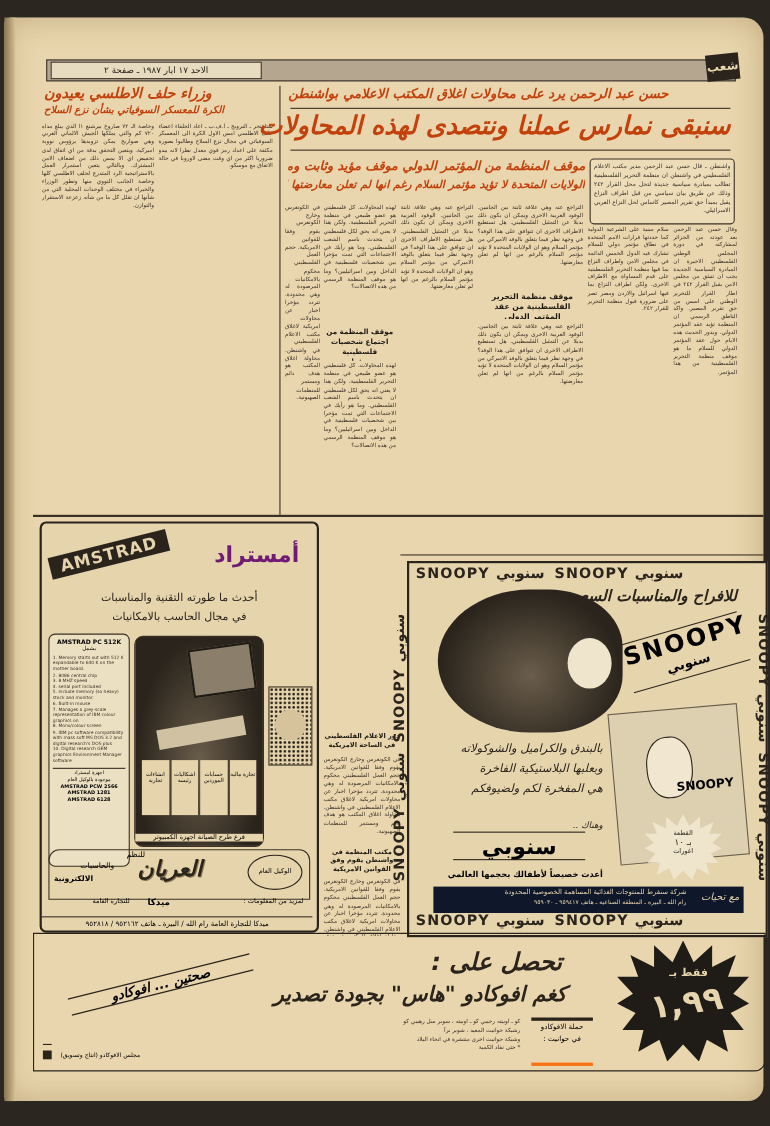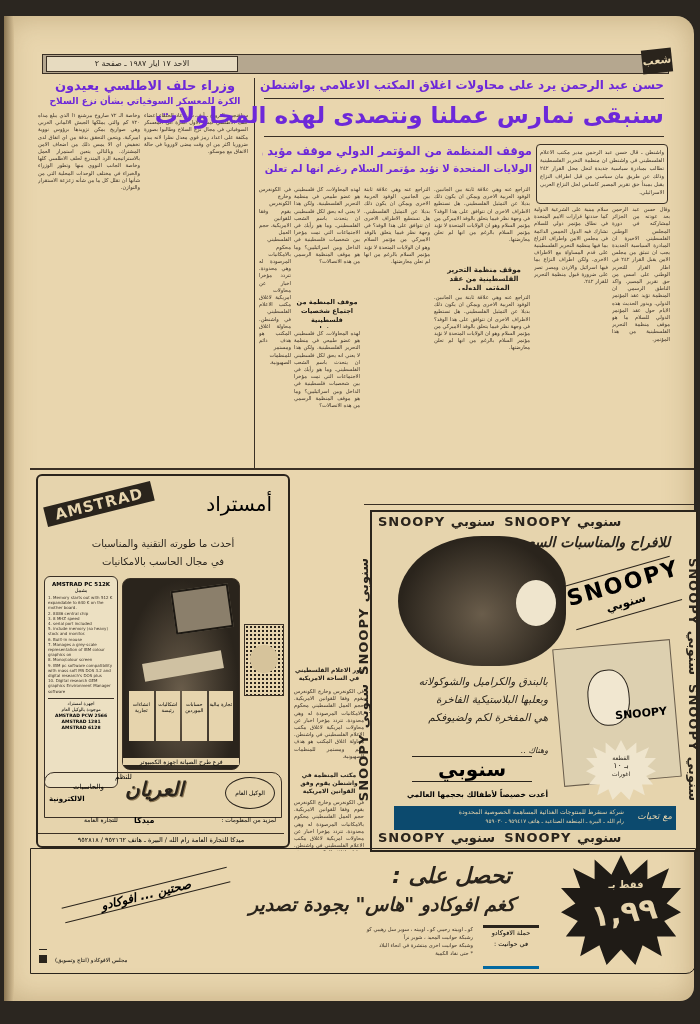--- a/index.html
+++ b/index.html
@@ -5,26 +5,26 @@
   html,body{margin:0;padding:0;}
   body{width:700px;height:1024px;background:#2b2620;position:relative;overflow:hidden;font-family:"DejaVu Sans",sans-serif;}
   .page{position:absolute;left:4px;top:16px;width:690px;height:985px;background:#e9d6ae;border-radius:6px 18px 14px 4px;box-shadow:inset 0 0 30px rgba(120,90,40,.35);}
   .gutter{position:absolute;left:0;top:0;width:10px;height:100%;background:linear-gradient(90deg,#8a7552,#d6c096);}
   .ink{color:#2a241c;}
   .hdr-bar{position:absolute;left:38px;top:38px;width:625px;height:18px;background:#b5a78f;border:1px solid #3a3025;}
   .hdr-date{position:absolute;left:3px;top:1px;width:190px;height:14px;background:#e7dbc0;border:1px solid #3a3025;font-size:8px;direction:rtl;text-align:center;line-height:14px;}
   .logo{position:absolute;right:-4px;top:-6px;width:30px;height:24px;background:#2a241c;color:#e9d6ae;font-size:11px;font-weight:bold;text-align:center;line-height:24px;transform:rotate(-6deg);}
   .rule{position:absolute;background:#3a3025;}
   .col-text{position:absolute;direction:rtl;text-align:justify;font-size:5.2px;line-height:7.2px;color:#3a3026;overflow:hidden;}
-  .h1{position:absolute;direction:rtl;text-align:center;font-weight:bold;color:#6d28d9;white-space:nowrap;}
+  .h1{position:absolute;direction:rtl;text-align:left;font-weight:bold;color:#c2410c;white-space:nowrap;font-style:italic;}
   .box{position:absolute;border:1px solid #3a3025;}
   .ad{position:absolute;border:2px solid #2a241c;background:#e6d4ad;}
   .ar{direction:rtl;}
   .center{text-align:center;}
-  .darkband{background:#0c4a6e;color:#e6d4ad;}
+  .darkband{background:#0f172a;color:#e6d4ad;}
   .snoopy-strip{position:absolute;font-weight:bold;letter-spacing:1px;color:#2a241c;font-size:13px;white-space:nowrap;}
   .star{position:absolute;width:112px;height:112px;background:#1f1b16;clip-path:polygon(50% 0%,58% 18%,72% 4%,72% 22%,90% 12%,84% 30%,100% 30%,88% 44%,100% 52%,86% 60%,96% 74%,80% 74%,84% 92%,68% 82%,62% 100%,50% 86%,38% 100%,32% 82%,16% 92%,20% 74%,4% 74%,14% 60%,0% 52%,12% 44%,0% 30%,16% 30%,10% 12%,28% 22%,28% 4%,42% 18%);}
   .photo{position:absolute;background:radial-gradient(ellipse at 50% 60%,#6a5d4b,#2a241c 70%);}
   .dots{background-image:radial-gradient(#2a241c 1px,transparent 1.3px);background-size:4px 4px;}
 </style>
 </head>
 <body>
 
 <div class="page">
   <div class="gutter"></div>
@@ -59,21 +59,21 @@
   <div class="col-text center" style="left:292px;top:282px;width:62px;height:30px;font-size:6.5px;line-height:9px;font-weight:bold;color:#1e1a14;">موقف المنظمة من اجتماع شخصيات فلسطينية بمسؤولين اسرائيليين</div>
   <div class="col-text" style="left:290px;top:314px;width:66px;height:290px;">لهذه المحاولات. كل فلسطيني هو عضو طبيعي في منظمة التحرير الفلسطينية. ولكن هذا لا يعني انه يحق لكل فلسطيني ان يتحدث باسم الشعب الفلسطيني. وما هو رأيك في الاجتماعات التي تمت مؤخرا بين شخصيات فلسطينية في الداخل وبين اسرائيليين؟ وما هو موقف المنظمة الرسمي من هذه الاتصالات؟</div>
   <div class="col-text" style="left:255px;top:170px;width:32px;height:440px;">في الكونغرس وخارج الكونغرس يقوم وفقا للقوانين الامريكية. حجم العمل الفلسطيني محكوم بالامكانيات المرصودة له وهي محدودة. تتردد مؤخرا اخبار عن محاولات امريكية لاغلاق مكتب الاعلام الفلسطيني في واشنطن. محاولة اغلاق المكتب هو هدف دائم ومستمر للمنظمات الصهيونية.</div>
   <div class="col-text center" style="left:290px;top:650px;width:70px;height:20px;font-size:6px;line-height:8px;font-weight:bold;color:#1e1a14;">دور الاعلام الفلسطيني في الساحة الامريكية</div>
   <div class="col-text" style="left:290px;top:672px;width:70px;height:80px;">في الكونغرس وخارج الكونغرس يقوم وفقا للقوانين الامريكية. حجم العمل الفلسطيني محكوم بالامكانيات المرصودة له وهي محدودة. تتردد مؤخرا اخبار عن محاولات امريكية لاغلاق مكتب الاعلام الفلسطيني في واشنطن. محاولة اغلاق المكتب هو هدف دائم ومستمر للمنظمات الصهيونية.</div>
   <div class="col-text center" style="left:290px;top:755px;width:70px;height:26px;font-size:6px;line-height:8px;font-weight:bold;color:#1e1a14;">مكتب المنظمة في واشنطن يقوم وفق القوانين الامريكية</div>
   <div class="col-text" style="left:290px;top:783px;width:70px;height:52px;">في الكونغرس وخارج الكونغرس يقوم وفقا للقوانين الامريكية. حجم العمل الفلسطيني محكوم بالامكانيات المرصودة له وهي محدودة. تتردد مؤخرا اخبار عن محاولات امريكية لاغلاق مكتب الاعلام الفلسطيني في واشنطن. محاولة اغلاق المكتب هو هدف دائم ومستمر للمنظمات الصهيونية.</div>
 
   <div class="ad" style="left:32px;top:458px;width:250px;height:370px;border-radius:6px;">
     <div style="position:absolute;left:6px;top:18px;width:110px;height:20px;background:#2a241c;color:#e6d4ad;font-size:15px;font-weight:bold;text-align:center;line-height:20px;transform:rotate(-14deg);letter-spacing:1px;">AMSTRAD</div>
-    <div class="ar" style="position:absolute;right:16px;top:16px;font-size:20px;font-weight:normal;color:#000000;">أمستراد</div>
+    <div class="ar" style="position:absolute;right:16px;top:16px;font-size:20px;font-weight:bold;color:#701a75;">أمستراد</div>
     <div class="ar center" style="position:absolute;left:10px;top:62px;width:230px;font-size:10px;color:#2a241c;">أحدث ما طورته التقنية والمناسبات</div>
     <div class="ar center" style="position:absolute;left:10px;top:80px;width:230px;font-size:10px;color:#2a241c;">في مجال الحاسب بالامكانيات</div>
 
     <div class="box" style="left:6px;top:100px;width:72px;height:210px;border-radius:6px;background:#ece0c2;">
       <div class="center" style="font-size:5.5px;font-weight:bold;margin-top:4px;">AMSTRAD PC 512K</div>
       <div class="center ar" style="font-size:5px;">يشمل</div>
       <div style="font-size:4px;line-height:5.2px;padding:2px 3px;color:#3a3026;">
         <div>1. Memory starts out with 512 K expandable to 640 K on the mother board.</div>
         <div>2. 8086 central chip</div>
         <div>3. 8 MHZ speed</div>
@@ -179,21 +179,21 @@
 
   <div style="position:absolute;left:26px;top:832px;width:664px;height:124px;border:1.5px solid #2a241c;border-radius:0 0 10px 0;">
     <div class="star" style="left:530px;top:6px;width:120px;height:110px;">
       <div class="ar center" style="position:absolute;left:40px;top:24px;width:50px;font-size:10px;font-weight:bold;color:#e6d4ad;">فقط بـ</div>
       <div style="position:absolute;left:30px;top:40px;width:60px;text-align:center;font-size:30px;font-weight:bold;color:#e6d4ad;transform:rotate(-8deg);">١,٩٩</div>
       <div class="ar" style="position:absolute;left:18px;top:72px;font-size:8px;color:#e6d4ad;margin-top:32px;">ش.ج</div>
     </div>
     <div class="ar" style="position:absolute;right:184px;top:14px;font-size:22px;font-style:italic;font-weight:bold;color:#2a241c;">تحصل على :</div>
     <div class="ar" style="position:absolute;right:180px;top:44px;font-size:19px;font-style:italic;font-weight:bold;color:#2a241c;">كغم افوكادو "هاس" بجودة تصدير</div>
     <div class="ar" style="position:absolute;left:30px;top:38px;width:170px;font-size:12px;font-style:italic;font-weight:bold;transform:rotate(-14deg);border-top:1px solid #2a241c;border-bottom:1px solid #2a241c;text-align:center;">صحتين ... افوكادو</div>
-    <div style="position:absolute;left:452px;top:76px;width:56px;height:38px;border-top:3px solid #2a241c;border-bottom:3px solid #0369a1;text-align:center;font-size:6.5px;line-height:11px;">
+    <div style="position:absolute;left:452px;top:76px;width:56px;height:38px;border-top:3px solid #2a241c;border-bottom:3px solid #f97316;text-align:center;font-size:6.5px;line-height:11px;">
       <div class="ar">حملة الافوكادو</div>
       <div class="ar">في حوانيت :</div>
     </div>
     <div class="ar" style="position:absolute;left:262px;top:76px;width:180px;font-size:5.2px;line-height:8px;text-align:right;color:#3a3026;">
       <div>كو ـ اوبيته رحيبي كو ـ اوبيته ، سوبر سل رهيبي كو</div>
       <div>رشبكة حوانيت المعيد ، شوبر نرآ</div>
       <div>وشبكة حوانيت اخرى منتشرة في انحاء البلاد</div>
       <div>* حتى نفاد الكمية</div>
     </div>
     <div class="ar" style="position:absolute;left:24px;top:108px;font-size:5.5px;">مجلس الافوكادو (انتاج وتسويق)</div>

